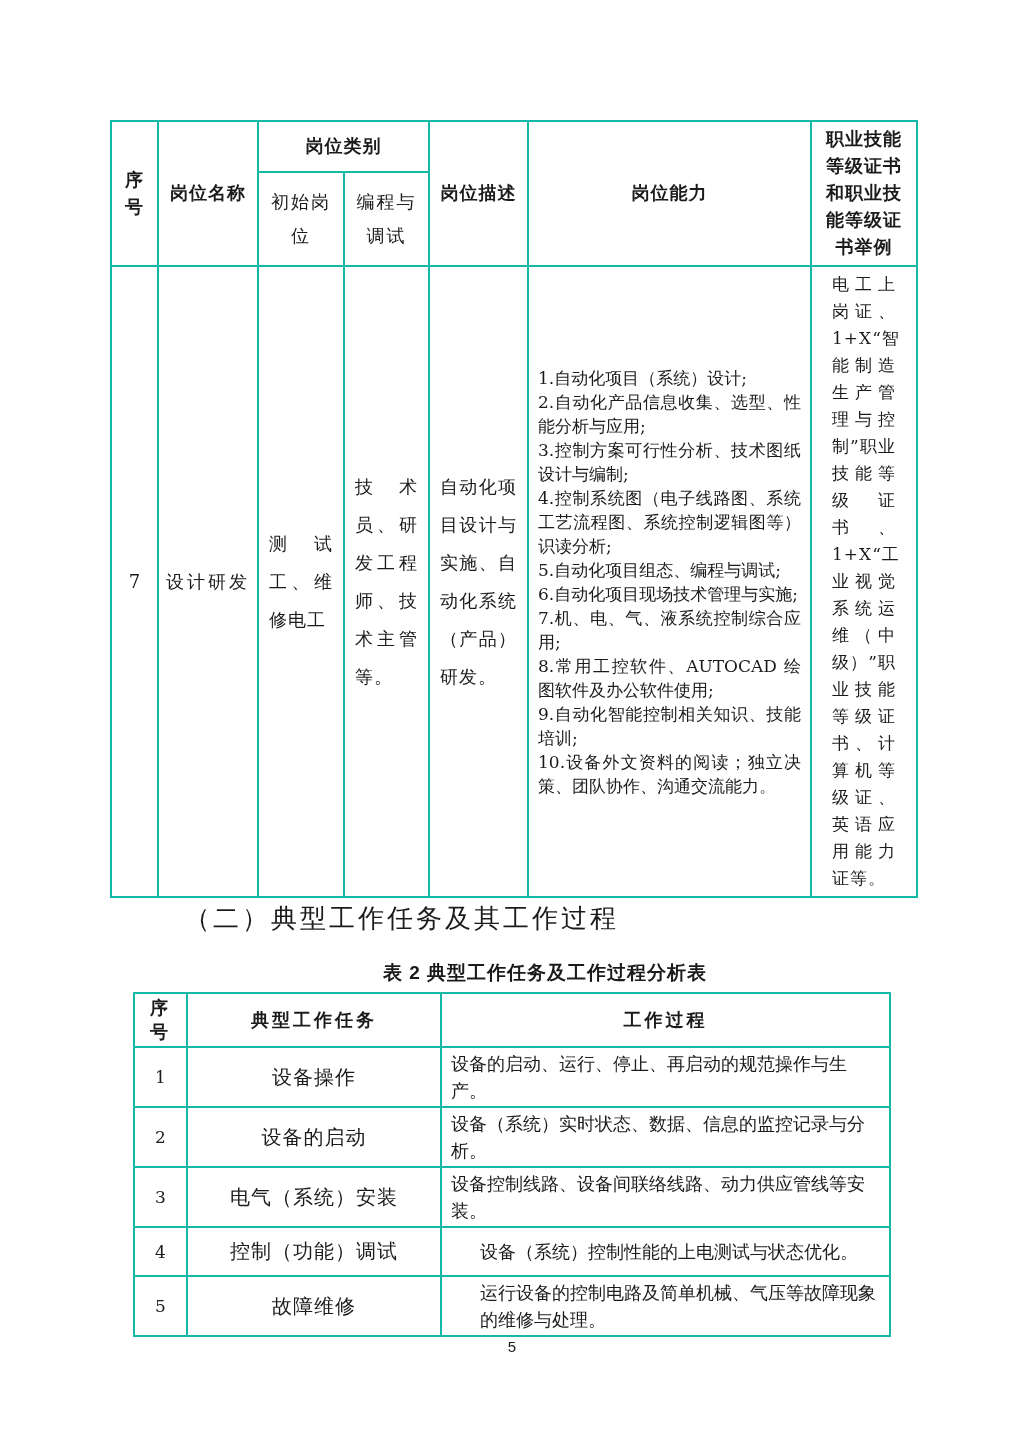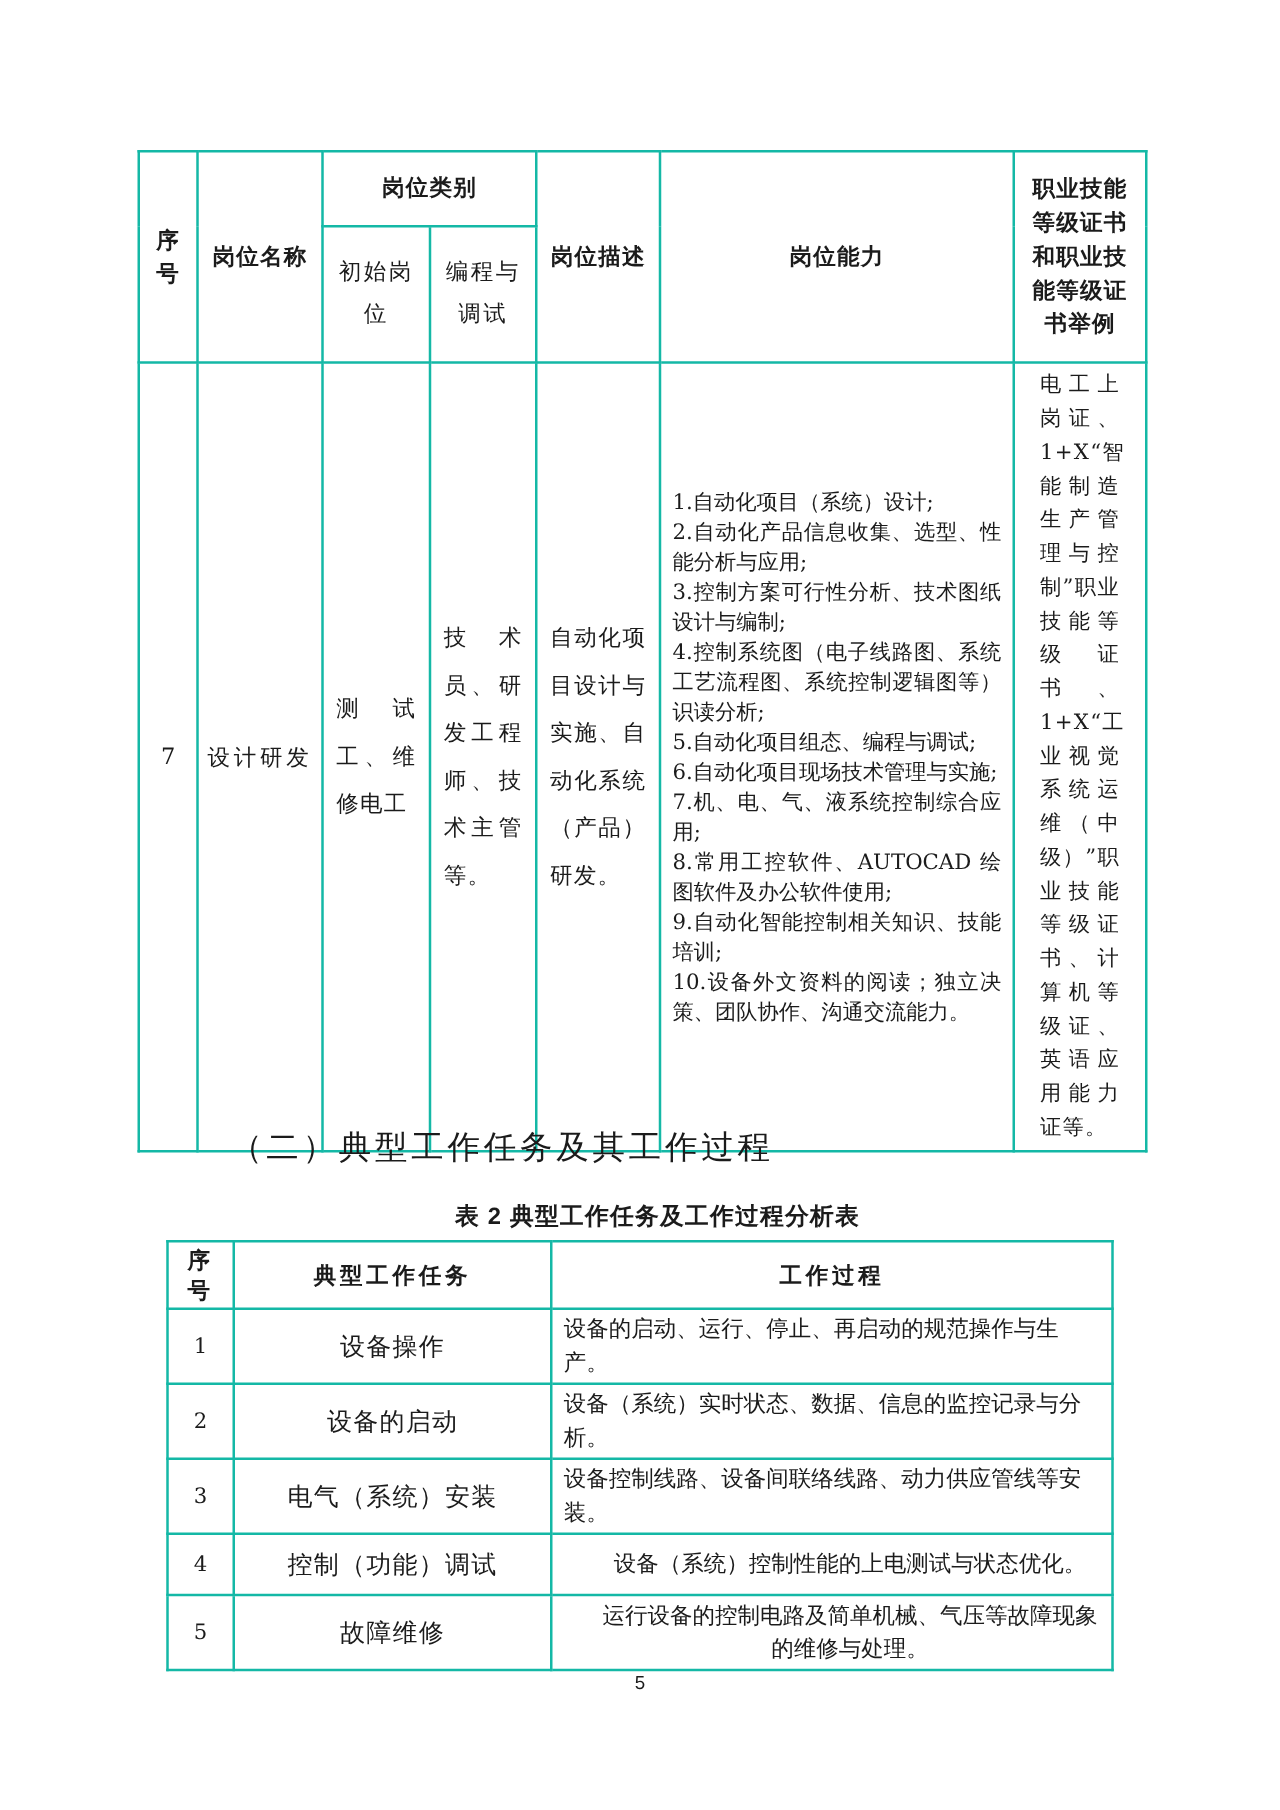--- a/index.html
+++ b/index.html
@@ -20,21 +20,21 @@
   #table1 { position: absolute; left: 110px; top: 120px; width: 806px; }
   #table1 .th {
     font-family: "Liberation Sans", "DejaVu Sans", sans-serif;
     font-weight: bold;
     font-size: 18px;
     text-align: center;
     line-height: 27px;
     letter-spacing: 1px;
     padding: 2px 4px;
   }
-  #table1 .th-cert { line-height: 27px; padding: 16px 6px; }
+  #table1 .th-cert { line-height: 27px; padding: 4px 6px; }
   #table1 .sub {
     font-family: "DejaVu Serif", "Liberation Serif", serif;
     font-weight: normal;
     font-size: 18px;
     text-align: center;
     line-height: 34px;
     letter-spacing: 2px;
     padding: 2px 4px;
   }
   .c-seq  { text-align: center; font-size: 18px; }
@@ -68,21 +68,21 @@
     top: 898px;
     font-size: 26px;
     letter-spacing: 3px;
     line-height: 40px;
     font-weight: 500;
   }
 
   
   #table2-caption {
     position: absolute;
-    left: 148px;
+    left: 167px;
     top: 960px;
     width: 756px;
     text-align: center;
     font-family: "Liberation Sans", "DejaVu Sans", sans-serif;
     font-weight: bold;
     font-size: 19px;
     letter-spacing: 1px;
   }
 
   
@@ -97,21 +97,21 @@
     padding: 2px 6px;
   }
   .t2-seq  { text-align: center; font-size: 17px; }
   .t2-task { text-align: center; font-size: 20px; letter-spacing: 1px; }
   .t2-proc {
     font-size: 18px;
     line-height: 27px;
     padding: 2px 9px;
   }
   .proc-center { text-align: left; }
-  .proc-left   { text-align: center; padding-left: 38px; }
+  .proc-left   { text-align: left; padding-left: 38px; }
 
   
   #page-number {
     position: absolute;
     left: 0;
     top: 1338px;
     width: 100%;
     text-align: center;
     font-size: 15px;
     font-family: "Liberation Sans", "DejaVu Sans", sans-serif;

